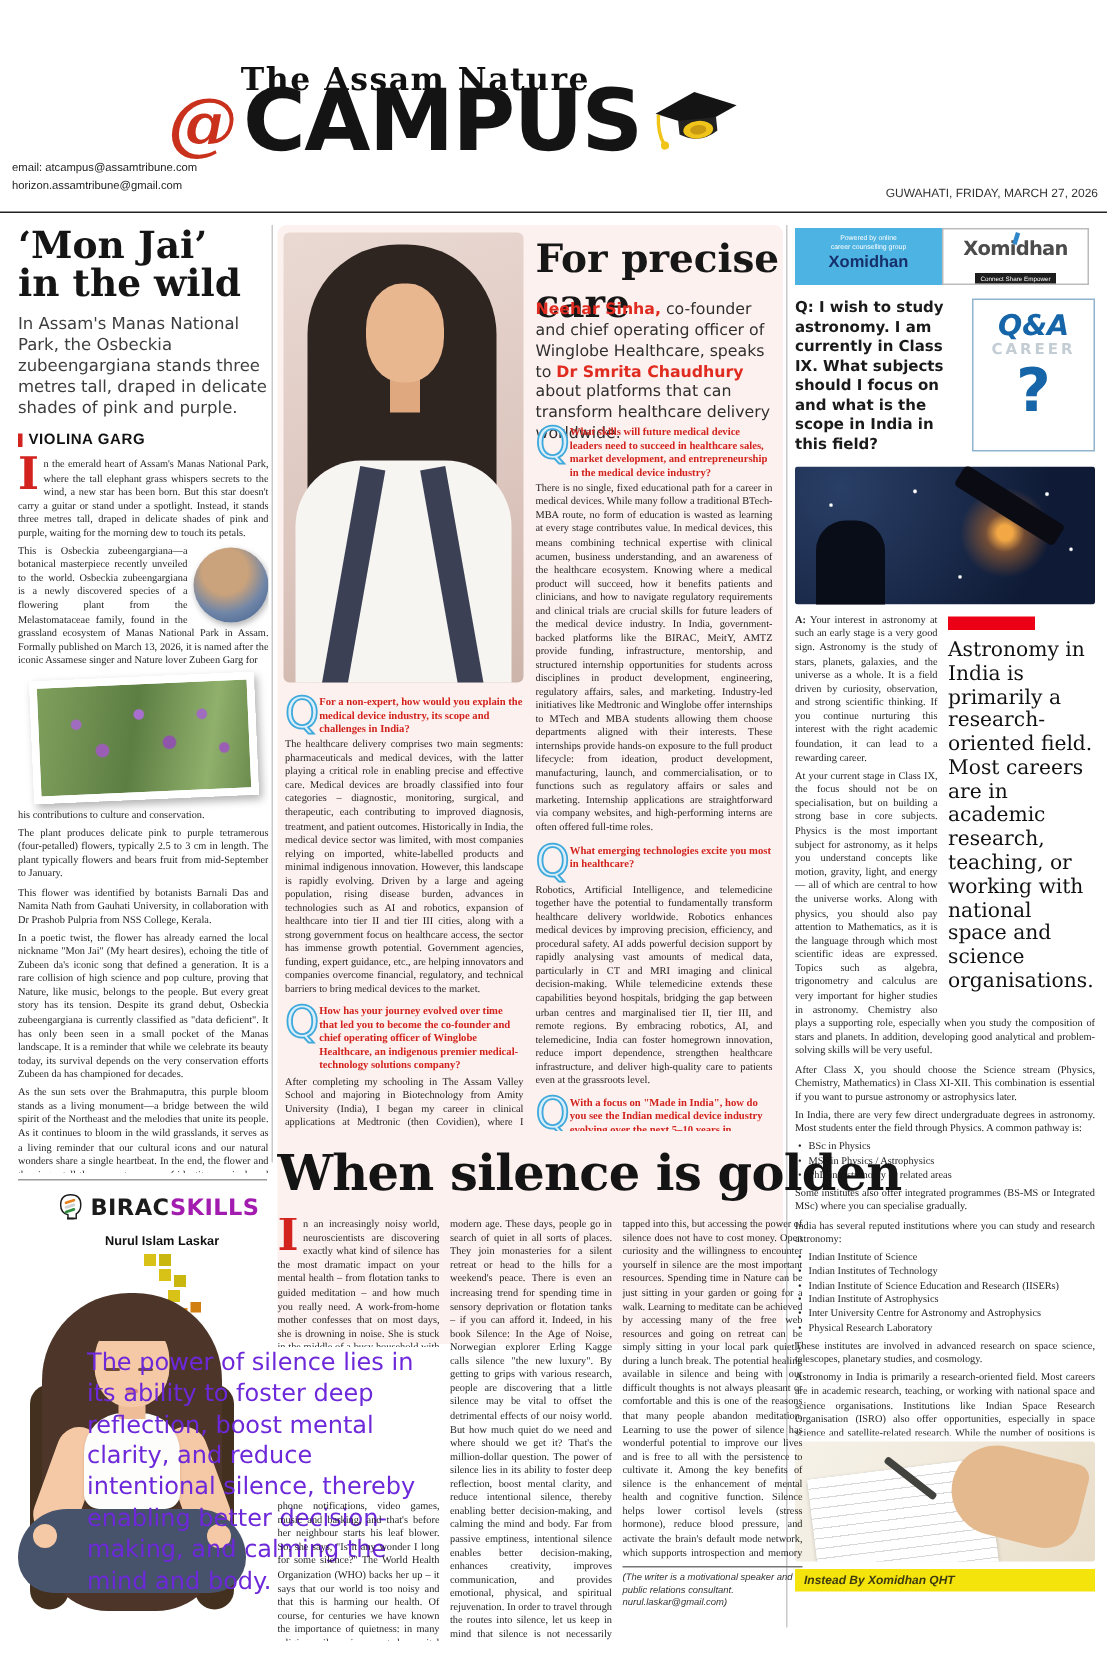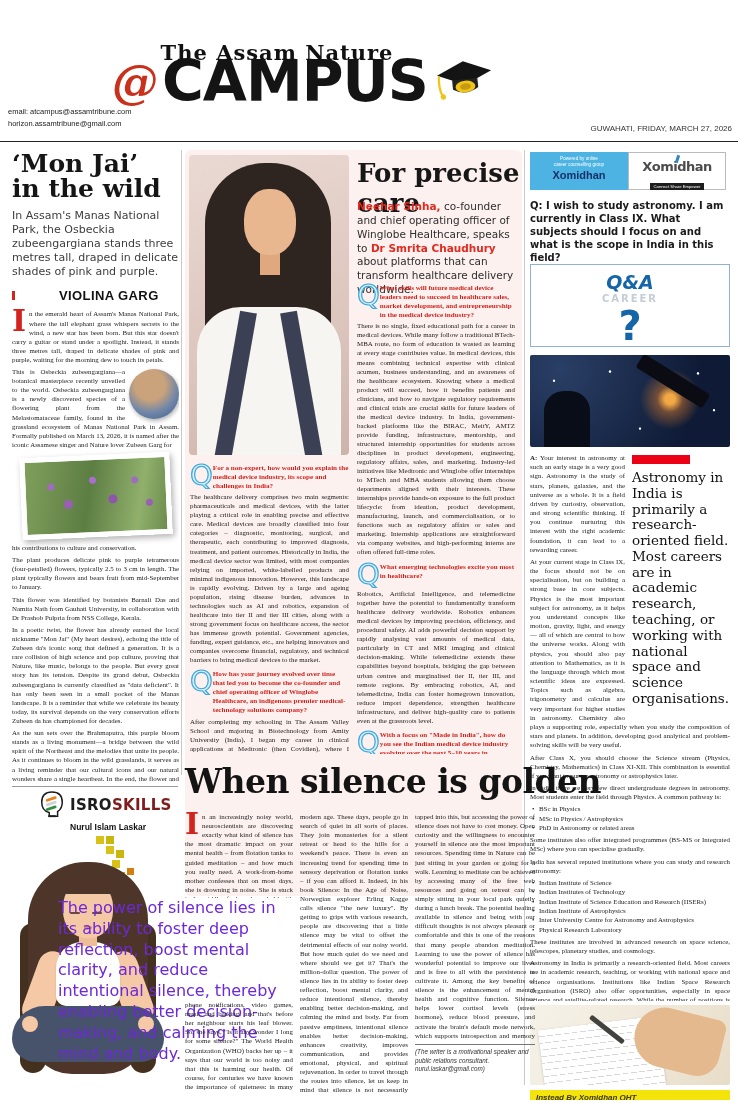--- a/index.html
+++ b/index.html
@@ -26,21 +26,21 @@
   .header-rule { position:absolute; left:0; top:141px; width:738px; border-top:1.5px solid #222; }
   
   .vrule1 { position:absolute; left:181px; top:150px; height:625px; border-left:1px solid #c9c9c9; }
   .vrule2 { position:absolute; left:524px; top:150px; height:935px; border-left:1px solid #c9c9c9; }
   .left-sep { position:absolute; left:12px; top:786px; width:166px; border-top:1px solid #9a9a9a; }
   
   .monjai { position:absolute; left:12px; top:152px; width:167px; height:630px; overflow:hidden; }
   .monjai h1 { font-family:"DejaVu Serif", serif; font-weight:bold; font-size:25px; line-height:0.98; color:#151515; }
   .monjai .standfirst { margin-top:8px; font-family:"DejaVu Sans", sans-serif; font-size:11px; line-height:1.28; color:#3d3d3d; }
   .byline-row { display:flex; align-items:center; margin-top:9px; font-family:"Liberation Sans", sans-serif;
-    font-weight:bold; font-size:13px; letter-spacing:.4px; color:#111;gap:40px; }
+    font-weight:bold; font-size:10px; letter-spacing:.4px; color:#111; }
   .byline-row .bar { width:3px; height:9px; background:#d2231e; margin-right:4px; }
   .bodytext { font-size:6.9px; line-height:1.32; text-align:justify; color:#222; margin-top:6px; }
   .bodytext p { margin-bottom:3px; }
   .drop { float:left; font-size:30px; line-height:24px; font-weight:bold; color:#d2231e;
     padding-right:3px; font-family:"DejaVu Serif", serif; }
   .photo-circle { float:right; width:50px; height:50px; border-radius:50%; margin:2px 0 2px 4px;
     background:radial-gradient(circle at 42% 32%, #caa27b 0 34%, #7086a8 62%, #3c5a86 100%);
     box-shadow:1px 2px 4px rgba(0,0,0,.3); }
   .photo-flower { width:150px; height:82px; margin:6px auto; border:5px solid #fff;
     box-shadow:2px 3px 6px rgba(0,0,0,.3); transform:rotate(-2.5deg);
@@ -50,21 +50,21 @@
       radial-gradient(circle at 48% 28%, #a96fd0 0 3px, transparent 4px),
       radial-gradient(circle at 62% 55%, #8f55aa 0 4px, transparent 5px),
       radial-gradient(circle at 78% 30%, #a06cc0 0 3px, transparent 4px),
       radial-gradient(circle at 88% 62%, #9a5fb5 0 3px, transparent 4px),
       linear-gradient(100deg, #7fa05c, #5d7e43 45%, #90b06c 80%, #6c8c4e); }
   
   .softskills { position:absolute; left:38px; top:790px; width:135px; }
   .ss-row { display:flex; align-items:center; }
   .ss-icon { width:28px; height:30px; margin-right:4px; }
   .ss-brand { font-family:"DejaVu Sans", sans-serif; font-weight:bold; font-size:15px; letter-spacing:.3px; }
-  .ss-brand .b1 { color:#1c1c1c; } .ss-brand .b2 { color:#7f1d1d;text-align:right; }
+  .ss-brand .b1 { color:#1c1c1c; } .ss-brand .b2 { color:#a21caf;text-align:right; }
   .ss-by { font-family:"Liberation Sans", sans-serif; font-weight:bold; font-size:8.5px; margin:2px 0 0 32px; color:#111; }
   .px { position:absolute; width:8px; height:8px; }
   .medit { position:absolute; left:0; top:828px; width:182px; height:274px; overflow:hidden; }
   .m-hair { position:absolute; left:28px; top:34px; width:120px; height:212px; background:#4d3629; border-radius:58px 58px 44px 44px; }
   .m-strandL { position:absolute; left:20px; top:95px; width:26px; height:150px; background:#43301f; border-radius:14px; }
   .m-strandR { position:absolute; left:130px; top:95px; width:26px; height:150px; background:#43301f; border-radius:14px; }
   .m-face { position:absolute; left:63px; top:52px; width:50px; height:58px; background:#f6c9a6; border-radius:46%; }
   .m-fringe { position:absolute; left:58px; top:40px; width:60px; height:26px; background:#4d3629; border-radius:30px 30px 12px 16px; }
   .m-eye { position:absolute; top:84px; width:10px; height:2px; background:#6b4b33; border-radius:2px; }
   .m-lip { position:absolute; left:84px; top:98px; width:8px; height:3px; background:#d98a7a; border-radius:3px; }
@@ -104,21 +104,21 @@
   .rightcol { position:absolute; left:530px; top:152px; width:200px; height:948px; overflow:hidden; }
   .xm-banner { display:flex; height:38px; }
   .xm-blue { width:98px; background:#4db3e2; color:#fff; text-align:center; padding-top:4px; }
   .xm-blue .tiny { font-family:"Liberation Sans", sans-serif; font-size:4.6px; line-height:1.25; }
   .xm-blue .name { font-family:"Liberation Sans", sans-serif; font-weight:bold; font-size:11px; color:#16306b; margin-top:2px; }
   .xm-logo { width:98px; background:#fff; border:1px solid #bbb; text-align:center; padding-top:6px; position:relative; }
   .xm-logo .scope { position:absolute; left:47px; top:2px; width:3px; height:8px; background:#2f86c8; transform:rotate(18deg); }
   .xm-logo .word { font-family:"DejaVu Sans", sans-serif; font-weight:bold; font-size:13px; color:#4c4c4c; letter-spacing:-.5px; }
   .xm-logo .tag { display:inline-block; background:#1d1d1d; color:#fff; font-family:"Liberation Sans", sans-serif;
     font-size:4.2px; padding:1px 4px; margin-top:1px; }
-  .xm-qrow { display:flex; margin-top:9px;flex-direction:column; }
+  .xm-qrow { display:flex; margin-top:9px; }
   .xm-question { flex:1; font-family:"DejaVu Sans", sans-serif; font-weight:bold; font-size:10px; line-height:1.3; color:#1a1a1a; padding-right:6px; }
   .career-badge { flex:0 0 82px; height:102px; border:1.5px solid #8fb3cc; background:#fff; text-align:center; padding-top:6px; }
   .career-badge .qa-word { font-family:"DejaVu Sans", sans-serif; font-weight:bold; font-style:italic; font-size:19px; color:#1565a8; }
   .career-badge .career-word { font-family:"DejaVu Sans", sans-serif; font-weight:bold; font-size:10px; letter-spacing:2px; color:#c3cdd3; }
   .career-badge .qmark { font-family:"DejaVu Sans", sans-serif; font-weight:bold; font-size:40px; line-height:1; color:#1565a8; margin-top:2px; }
   .photo-telescope { margin-top:8px; height:92px; border-radius:2px; position:relative; overflow:hidden;
     background:
       radial-gradient(circle at 70% 48%, rgba(255,175,70,.95) 0 5px, rgba(255,140,40,.4) 13px, transparent 30px),
       radial-gradient(circle at 15% 15%, #2a3f66, #0f1b36 75%); }
   .photo-telescope::before { content:""; position:absolute; inset:0;
@@ -215,21 +215,21 @@
 
   <div class="softskills">
     <div class="ss-row">
       <svg class="ss-icon" viewBox="0 0 30 32">
         <path d="M15 2 q11 0 11 11 q0 7 -5 10 l0 5 l-9 0 l0-4 q-8-2 -8-11 q0-11 11-11z" fill="#fff" stroke="#1c1c1c" stroke-width="1.6"></path>
         <rect x="8" y="8" width="12" height="3" rx="1.5" fill="#e8821e" transform="rotate(-18 14 9)"></rect>
         <rect x="8" y="13" width="12" height="3" rx="1.5" fill="#cfd2d4" transform="rotate(-18 14 14)"></rect>
         <rect x="8" y="18" width="12" height="3" rx="1.5" fill="#2f8f3e" transform="rotate(-18 14 19)"></rect>
         <rect x="11" y="27" width="8" height="2" fill="#1c1c1c"></rect>
       </svg>
-      <span class="ss-brand"><span class="b1">ISRO</span><span class="b2">SKILLS</span></span>
+      <span class="ss-brand"><span class="b1">BIRAC</span><span class="b2">SKILLS</span></span>
     </div>
     <div class="ss-by">Nurul Islam Laskar</div>
   </div>
   <div class="px" style="left:96px; top:836px; background:#d8c217;"></div>
   <div class="px" style="left:106px; top:836px; background:#c9b60e;"></div>
   <div class="px" style="left:106px; top:846px; background:#d8c217;"></div>
   <div class="px" style="left:116px; top:850px; background:#c9b60e;"></div>
   <div class="px" style="left:112px; top:860px; background:#d8c217;"></div>
   <div class="px" style="left:118px; top:872px; background:#e0901a; width:7px; height:7px;"></div>
   <div class="px" style="left:127px; top:868px; background:#d07f10; width:7px; height:7px;"></div>

